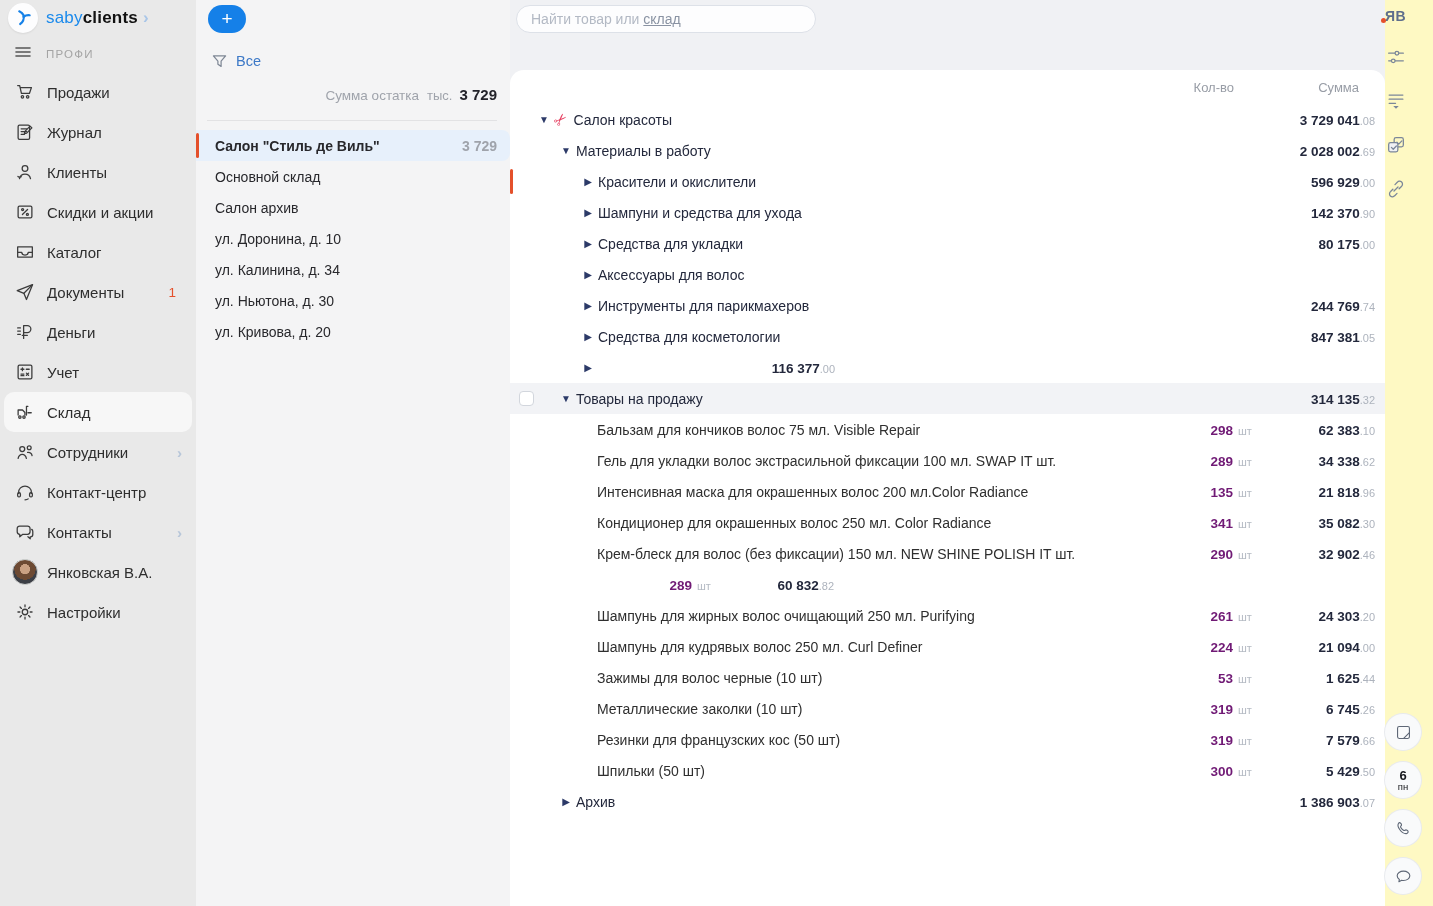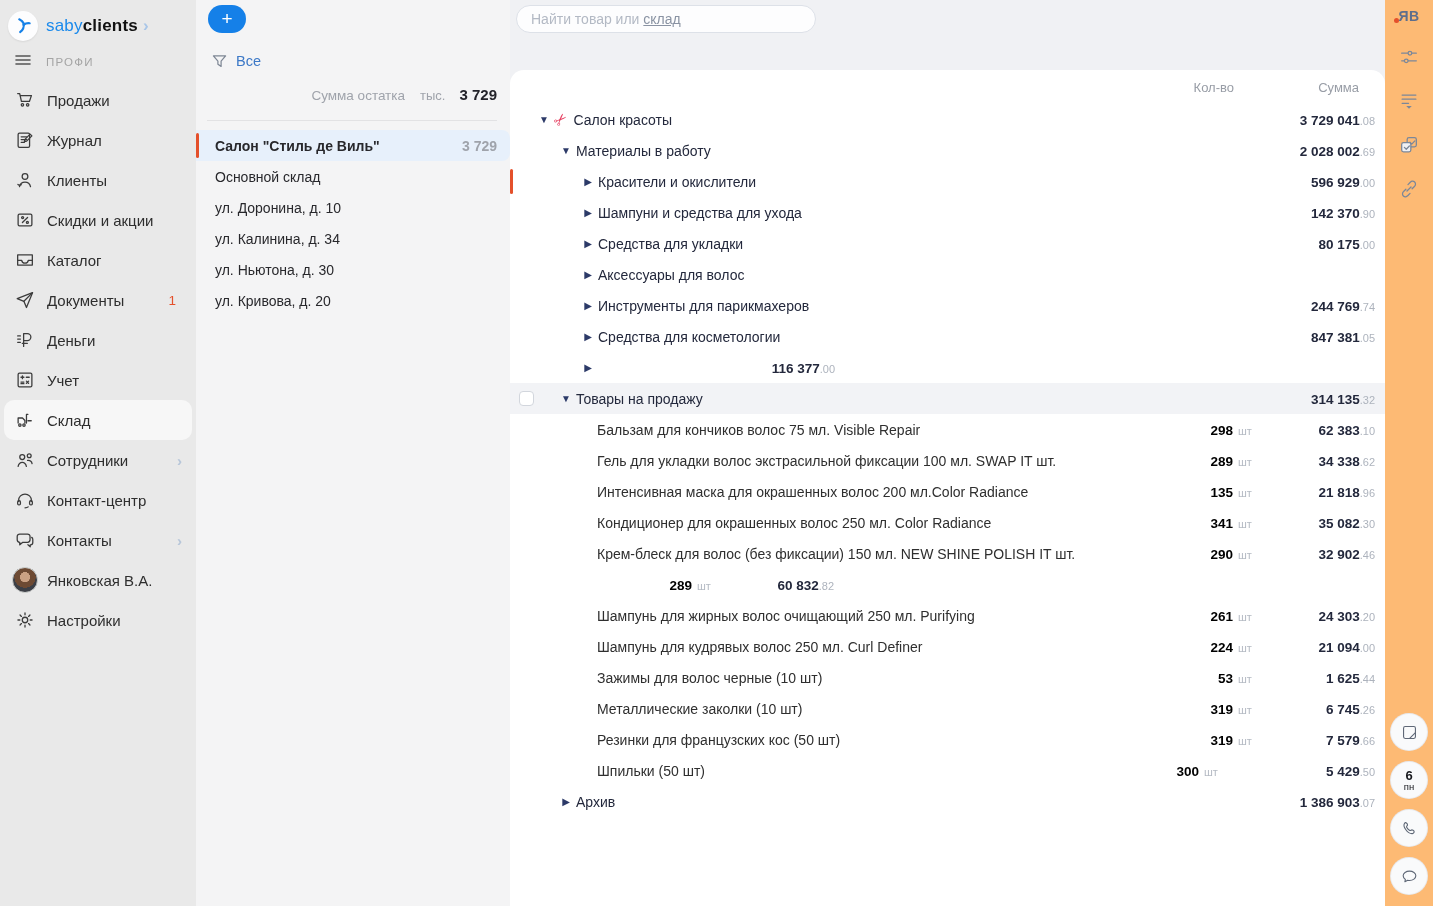--- a/index.html
+++ b/index.html
@@ -1,21 +1,21 @@
 <!DOCTYPE html>
 <html><head>
 <meta charset="utf-8">
 <style>
   * { margin:0; padding:0; box-sizing:border-box; }
   html,body { width:1433px; height:906px; overflow:hidden; }
   body { font-family:"Liberation Sans", sans-serif; background:#f0f1f4; color:#2b2b2b; }
   .app { display:flex; width:1433px; height:906px; }
 
   
-  .sidebar { width:196px; background:#e9e9e9; flex:0 0 196px; padding-top:8px; }
+  .sidebar { width:196px; background:#e9e9e9; flex:0 0 196px; padding-top:0; }
   .logo-row { height:36px; display:flex; align-items:center; padding-left:8px; }
   .logo-circle { width:30px; height:30px; border-radius:50%; background:#fdfdfe; display:flex; align-items:center; justify-content:center; box-shadow:0 1px 2px rgba(0,0,0,.08); }
   .logo-circle svg { width:20px; height:20px; }
   .logo-text { margin-left:8px; font-size:17px; color:#1b8aec; letter-spacing:.2px; }
   .logo-text b { color:#111; font-weight:700; }
   .logo-chevron { color:#a9c6e8; font-size:17px; margin-left:5px; font-weight:700; }
   .ws-row { height:36px; display:flex; align-items:center; padding-left:14px; }
   .ws-row svg { width:18px; height:18px; }
   .ws-label { margin-left:14px; font-size:11.5px; letter-spacing:1.2px; color:#a4a4a4; }
   .menu-item { height:40px; display:flex; align-items:center; padding:0 10px 0 12px; cursor:pointer; position:relative; }
@@ -28,21 +28,21 @@
   .avatar { width:26px; height:26px; border-radius:50%; background:
       radial-gradient(circle at 50% 38%, #caa183 0 26%, #6d4a33 27% 55%, #3c3f46 56% 100%);
       background-color:#5d7a62; border:1px solid #cfcfcf; }
 
   
   .panel { width:314px; flex:0 0 314px; background:#f4f4f5; padding-top:5px; position:relative; }
   .add-btn { display:block; margin-left:12px; width:38px; height:28px; border:none; border-radius:14px; background:#1580e8; color:#fff; font-size:19px; line-height:26px; cursor:pointer; }
   .filter-row { margin-top:17px; height:22px; display:flex; align-items:center; padding-left:16px; cursor:pointer; }
   .filter-row svg { width:15px; height:15px; color:#7d8694; }
   .filter-label { margin-left:9px; font-size:14.5px; color:#3d79c7; }
-  .sum-row { margin-top:14px; height:18px; display:flex; align-items:baseline; justify-content:flex-end; padding-right:13px;gap:7px; }
+  .sum-row { margin-top:14px; height:18px; display:flex; align-items:baseline; justify-content:flex-end; padding-right:13px; }
   .sum-label { font-size:13.5px; color:#9fa3ab; }
   .sum-unit { font-size:13px; color:#9fa3ab; margin-left:8px; }
   .sum-value { font-size:15px; font-weight:700; color:#23232a; margin-left:7px; }
   .panel-divider { margin:16px 13px 0 11px; border-top:1px solid #e2e2e4; }
   .wh-list { margin-top:9px; }
   .wh-row { height:31px; display:flex; align-items:center; padding:0 13px 0 19px; font-size:14px; color:#28282c; cursor:pointer; position:relative; }
   .wh-row .wh-value { margin-left:auto; color:#9fa3ab; font-size:14px; }
   .wh-row.selected { background:#e7f0fb; border-radius:0 8px 8px 0; font-weight:700; }
   .wh-row.selected::before { content:""; position:absolute; left:0; top:3px; bottom:3px; width:3px; background:#e4502b; border-radius:2px; }
 
@@ -60,28 +60,28 @@
   .tree-row { height:31px; display:flex; align-items:center; padding-right:10px; position:relative; cursor:pointer; }
   .tree-row.hl { background:#f2f3f6; }
   .row-marker { position:absolute; left:0; top:3px; width:3px; height:25px; background:#e4502b; border-radius:2px; }
   .row-checkbox { position:absolute; left:9px; top:8px; width:15px; height:15px; border:1.5px solid #d2d6dd; border-radius:4px; background:#fff; }
   .arrow { width:12px; margin-right:4px; font-size:10px; color:#2c3a68; text-align:center; flex:0 0 12px; }
   .scissors { color:#e64464; font-size:16px; margin-right:6px; display:inline-block; transform:rotate(-45deg); }
   .t-label { font-size:14px; white-space:nowrap; overflow:hidden; text-overflow:ellipsis; flex:1 1 auto; min-width:0; }
   .folder .t-label { color:#23283c; }
   .product .t-label { color:#2f2f2f; }
   .qty-wrap { width:120px; flex:0 0 120px; text-align:right; white-space:nowrap; }
-  .qty-num { font-size:13.5px; font-weight:600; color:#000000; }
+  .qty-num { font-size:13.5px; font-weight:600; color:#701a75; }
   .qty-unit { display:inline-block; width:20px; margin-left:5px; font-size:11px; color:#b4bac3; text-align:left; }
   .sum-wrap { width:117px; flex:0 0 117px; text-align:right; white-space:nowrap; }
   .sum-int { font-size:13.5px; font-weight:700; color:#23283c; }
   .sum-dec { font-size:11px; color:#adb3bd; }
 
   
-  .rail { width:48px; flex:0 0 48px; background:#fdba74; display:flex; flex-direction:column; align-items:center; }
+  .rail { width:48px; flex:0 0 48px; background:#fef9c3; display:flex; flex-direction:column; align-items:flex-start; }
   .initials { margin-top:8px; position:relative; font-size:14px; font-weight:700; color:#5e6e8c; letter-spacing:.5px; }
   .initials::before { content:""; position:absolute; left:-4px; bottom:1px; width:5px; height:5px; border-radius:50%; background:#e4502b; }
   .rail-icon { margin-top:22px; width:22px; height:22px; color:#7b8799; cursor:pointer; }
   .rail-icon svg { width:22px; height:22px; }
   .rail-spacer { flex:1 1 auto; }
   .rail-circle { width:36px; height:36px; border-radius:50%; background:#f9fafb; box-shadow:0 0 0 1px #e8eaee; display:flex; flex-direction:column; align-items:center; justify-content:center; margin-bottom:12px; color:#5f6877; cursor:pointer; }
   .rail-circle svg { width:19px; height:19px; }
   .cal-day { font-size:13px; font-weight:700; color:#16181d; line-height:13px; }
   .cal-wd { font-size:9.5px; color:#16181d; line-height:10px; }
 </style>
@@ -268,20 +268,23 @@
     <div class="panel-divider"></div>
     <div class="wh-list" id="wh-list">
         <div class="wh-row selected">
           <span class="wh-name">Салон "Стиль де Виль"</span>
           <span class="wh-value">3 729</span>
         </div>
         <div class="wh-row">
           <span class="wh-name">Основной склад</span>
         </div>
         <div class="wh-row">
+          <span class="wh-name">Салон архив</span>
+        </div>
+        <div class="wh-row">
           <span class="wh-name">ул. Доронина, д. 10</span>
         </div>
         <div class="wh-row">
           <span class="wh-name">ул. Калинина, д. 34</span>
         </div>
         <div class="wh-row">
           <span class="wh-name">ул. Ньютона, д. 30</span>
         </div>
         <div class="wh-row">
           <span class="wh-name">ул. Кривова, д. 20</span>
@@ -410,21 +413,21 @@
           <div class="tree-row product" style="padding-left: 87px;">
             <span class="t-label">Металлические заколки (10 шт)</span>
             <span class="qty-wrap"><span class="qty-num">319</span><span class="qty-unit">шт</span></span>
             <span class="sum-wrap"><span class="sum-int">6 745</span><span class="sum-dec">.26</span></span>
           </div>
           <div class="tree-row product" style="padding-left: 87px;">
             <span class="t-label">Резинки для французских кос (50 шт)</span>
             <span class="qty-wrap"><span class="qty-num">319</span><span class="qty-unit">шт</span></span>
             <span class="sum-wrap"><span class="sum-int">7 579</span><span class="sum-dec">.66</span></span>
           </div>
-          <div class="tree-row product" style="padding-left: 87px; gap: 34px;">
+          <div class="tree-row product" style="padding-left: 87px;">
             <span class="t-label">Шпильки (50 шт)</span>
             <span class="qty-wrap"><span class="qty-num">300</span><span class="qty-unit">шт</span></span>
             <span class="sum-wrap"><span class="sum-int">5 429</span><span class="sum-dec">.50</span></span>
           </div>
           <div class="tree-row folder" style="padding-left: 50px;">
             <span class="arrow">▶</span>
             <span class="t-label">Архив</span>
             <span class="qty-wrap"></span>
             <span class="sum-wrap"><span class="sum-int">1 386 903</span><span class="sum-dec">.07</span></span>
           </div>

